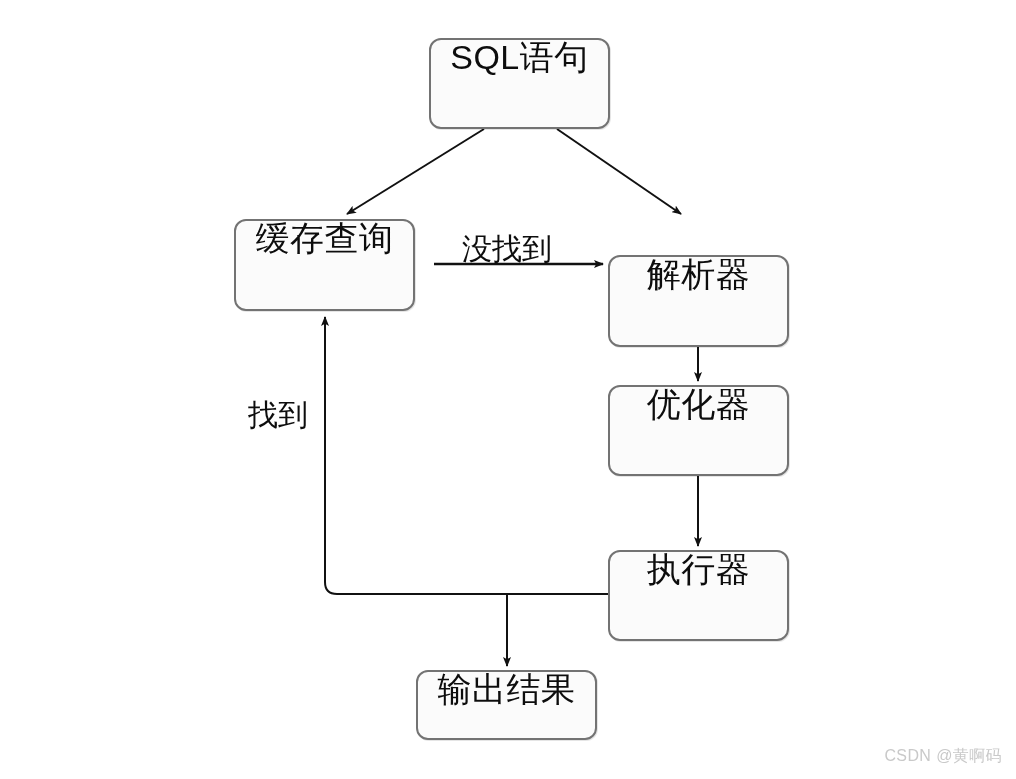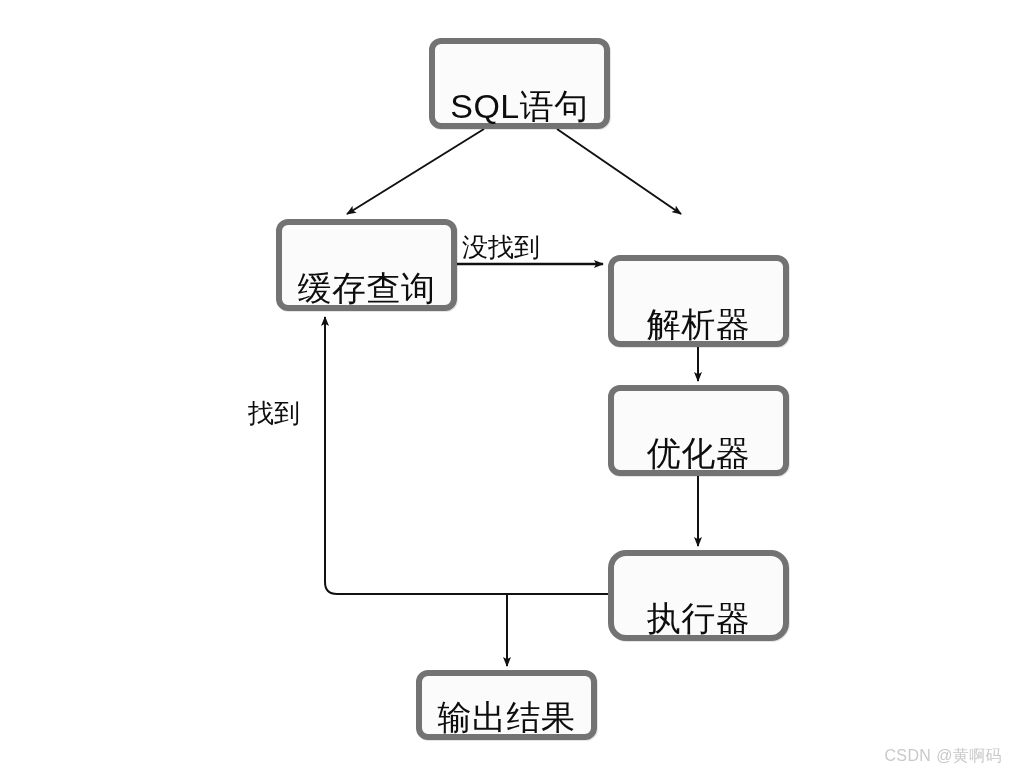--- a/index.html
+++ b/index.html
@@ -21,39 +21,39 @@
   #flow-svg {
     position: absolute;
     left: 0;
     top: 0;
     width: 1016px;
     height: 779px;
   }
   .node-box {
     position: absolute;
     box-sizing: border-box;
-    border: 6px solid #737373;
+    border: 2px solid #737373;
     border-radius: 12px;
     background: #fbfbfb;
     display: flex;
-    align-items: flex-end;
+    align-items: flex-start;
     justify-content: center;
     box-shadow: 1px 1px 0 rgba(0,0,0,0.10);
   }
   .node-label {
     font-size: 34px;
     line-height: 1;
     color: #0d0d0d;
     letter-spacing: 0.5px;
     white-space: nowrap;
     font-weight: 400;
   }
   .edge-label {
     position: absolute;
-    font-size: 26px;
+    font-size: 30px;
     color: #0d0d0d;
     white-space: nowrap;
     line-height: 1;
   }
   .watermark {
     position: absolute;
     right: 14px;
     bottom: 12px;
     font-size: 16px;
     color: #c9c9c9;
@@ -85,33 +85,33 @@
 
     <path d="M608,594 L337,594 Q325,594 325,582 L325,317" fill="none" stroke="#111111" stroke-width="2" marker-end="url(#arrowhead)"></path>
 
     <line x1="507" y1="594" x2="507" y2="666" stroke="#111111" stroke-width="2" marker-end="url(#arrowhead)"></line>
   </svg>
 
   <div class="node-box" style="left:429px; top:38px; width:181px; height:91px;">
     <span class="node-label">SQL语句</span>
   </div>
 
-  <div class="node-box" style="left:234px; top:219px; width:181px; height:92px;margin-left:42px;">
+  <div class="node-box" style="left:234px; top:219px; width:181px; height:92px;">
     <span class="node-label">缓存查询</span>
   </div>
 
   <div class="node-box" style="left:608px; top:219px; width:181px; height:92px;margin-top:36px;">
     <span class="node-label">解析器</span>
   </div>
 
   <div class="node-box" style="left:608px; top:385px; width:181px; height:91px;">
     <span class="node-label">优化器</span>
   </div>
 
-  <div class="node-box" style="left:608px; top:550px; width:181px; height:91px;border-radius:18px;">
+  <div class="node-box" style="left:608px; top:550px; width:181px; height:91px;">
     <span class="node-label">执行器</span>
   </div>
 
   <div class="node-box" style="left:416px; top:670px; width:181px; height:70px;">
     <span class="node-label">输出结果</span>
   </div>
 
   <span class="edge-label" style="left:462px; top:234px;">没找到</span>
 
   <span class="edge-label" style="left:248px; top:400px;">找到</span>

